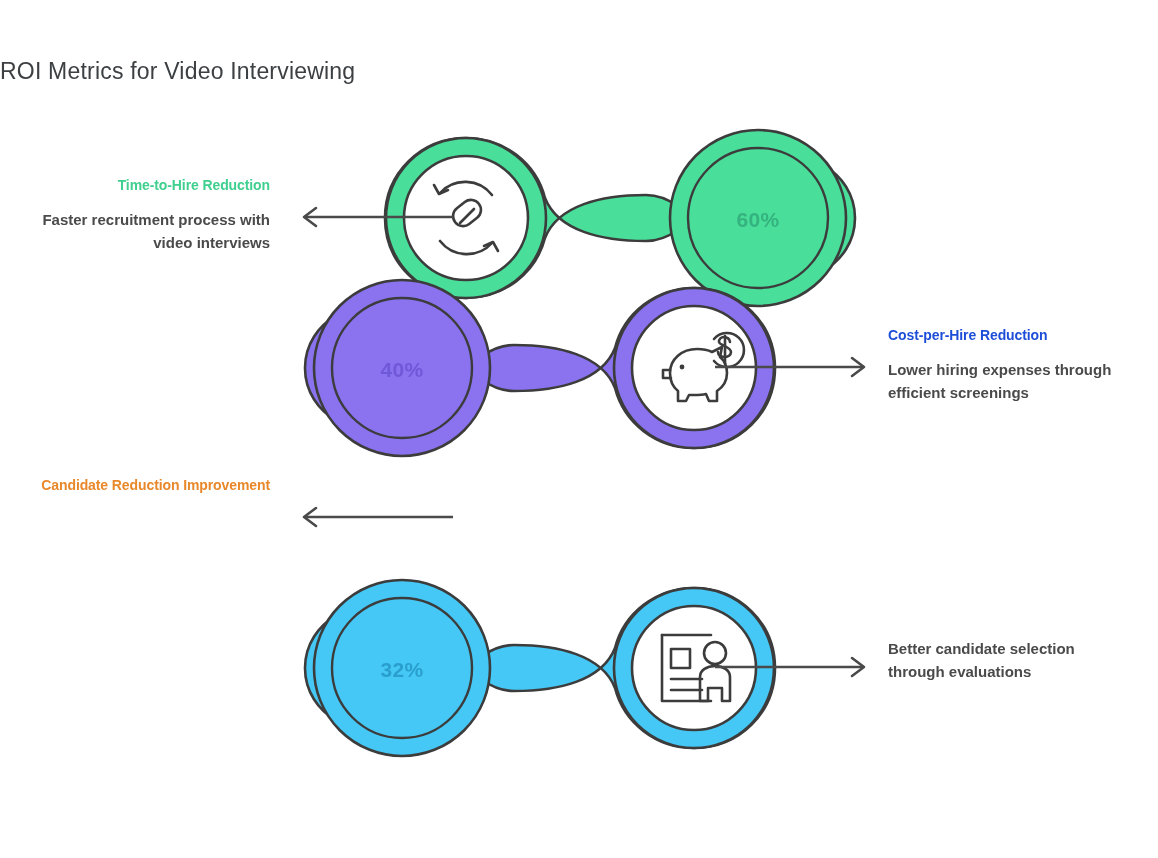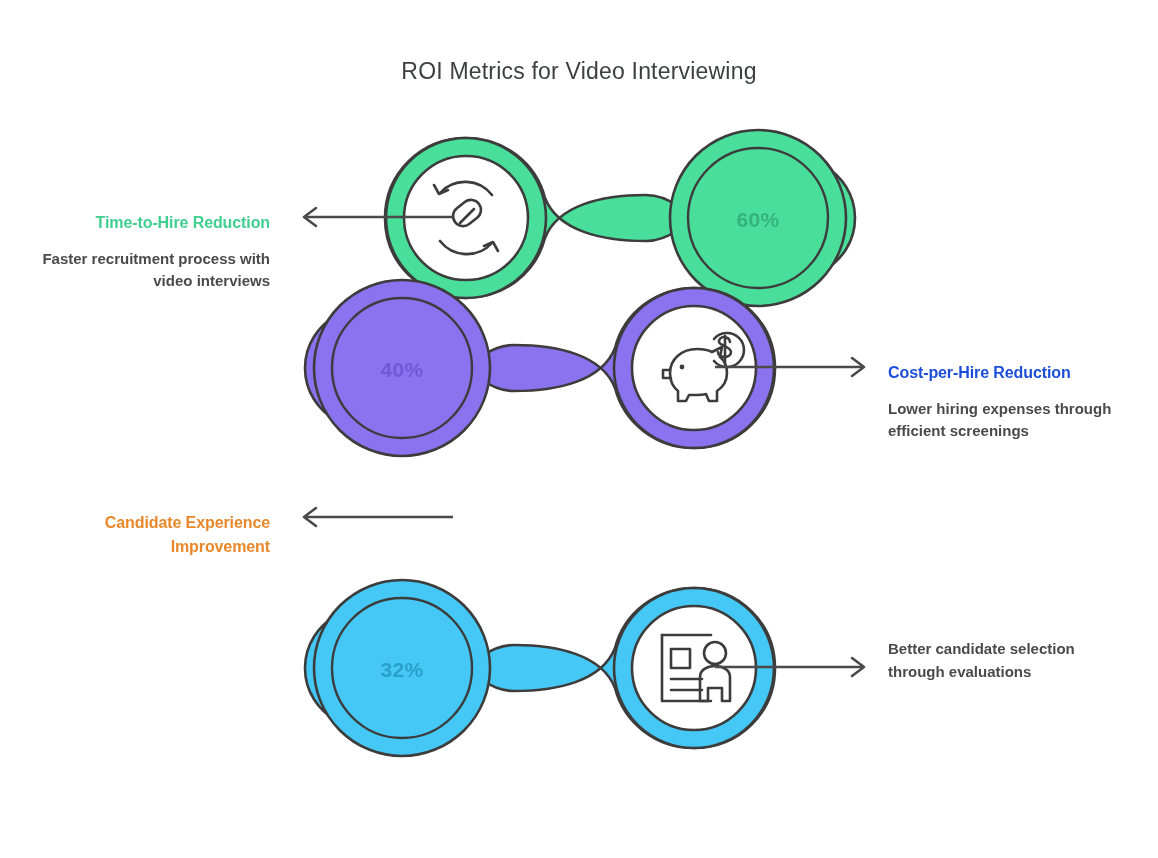--- a/index.html
+++ b/index.html
@@ -13,21 +13,21 @@
     position: relative;
     font-family: "Liberation Sans", sans-serif;
     overflow: hidden;
   }
 
   #chart-title {
     position: absolute;
     top: 58px;
     left: 0;
     width: 1158px;
-    text-align: center;
+    text-align: left;
     font-size: 23px;
     font-weight: 400;
     color: #3c4043;
     letter-spacing: 0.2px;
   }
 
   
   .row {
     position: absolute;
     left: 0;
@@ -53,25 +53,24 @@
   
   .textblock {
     position: absolute;
     width: 240px;
     top: 52px;
   }
   .textblock.right-side { left: 888px; text-align: left; }
   .textblock.left-side  { left: 30px;  text-align: right; }
 
   .metric-label {
-    font-size: 16px;
+    font-size: 14px;
     font-weight: bold;
     line-height: 1.48;
     letter-spacing: -0.1px;
-    margin-top: 36px;
   }
   .metric-desc {
     margin-top: 13px;
     font-size: 15px;
     font-weight: 700;
     line-height: 1.52;
     color: #4a4a4a;
   }
 
   
@@ -176,21 +175,21 @@
 </div>
 
 <div class="row" id="row-2">
   <div class="arrow at-left">
     <svg width="160" height="24" viewBox="0 0 160 24" xmlns="http://www.w3.org/2000/svg">
       <line x1="10" y1="12" x2="157" y2="12" stroke="#4a4a4a" stroke-width="2.4"></line>
       <polyline points="20,3 8,12 20,21" fill="none" stroke="#4a4a4a" stroke-width="2.6" stroke-linecap="round" stroke-linejoin="round"></polyline>
     </svg>
   </div>
   <div class="textblock left-side">
-    <div class="metric-label" style="color:#e8882a">Candidate Experience Improvement</div>
+    <div class="metric-label" style="color:#e8882a">Candidate Reduction Improvement</div>
   </div>
 </div>
 
 <div class="row" id="row-3">
   <div class="dumbbell icon-right">
     <svg viewBox="0 0 580 190" xmlns="http://www.w3.org/2000/svg">
       <path d="M15,95 C15,48 68,20 110,38 C160,60 180,118 224,118
                C268,118 312,108 325,75 C334,40 366,15 404,15
                C449,15 485,50 485,95 C485,140 449,175 404,175
                C366,175 334,150 325,115 C312,82 268,72 224,72

